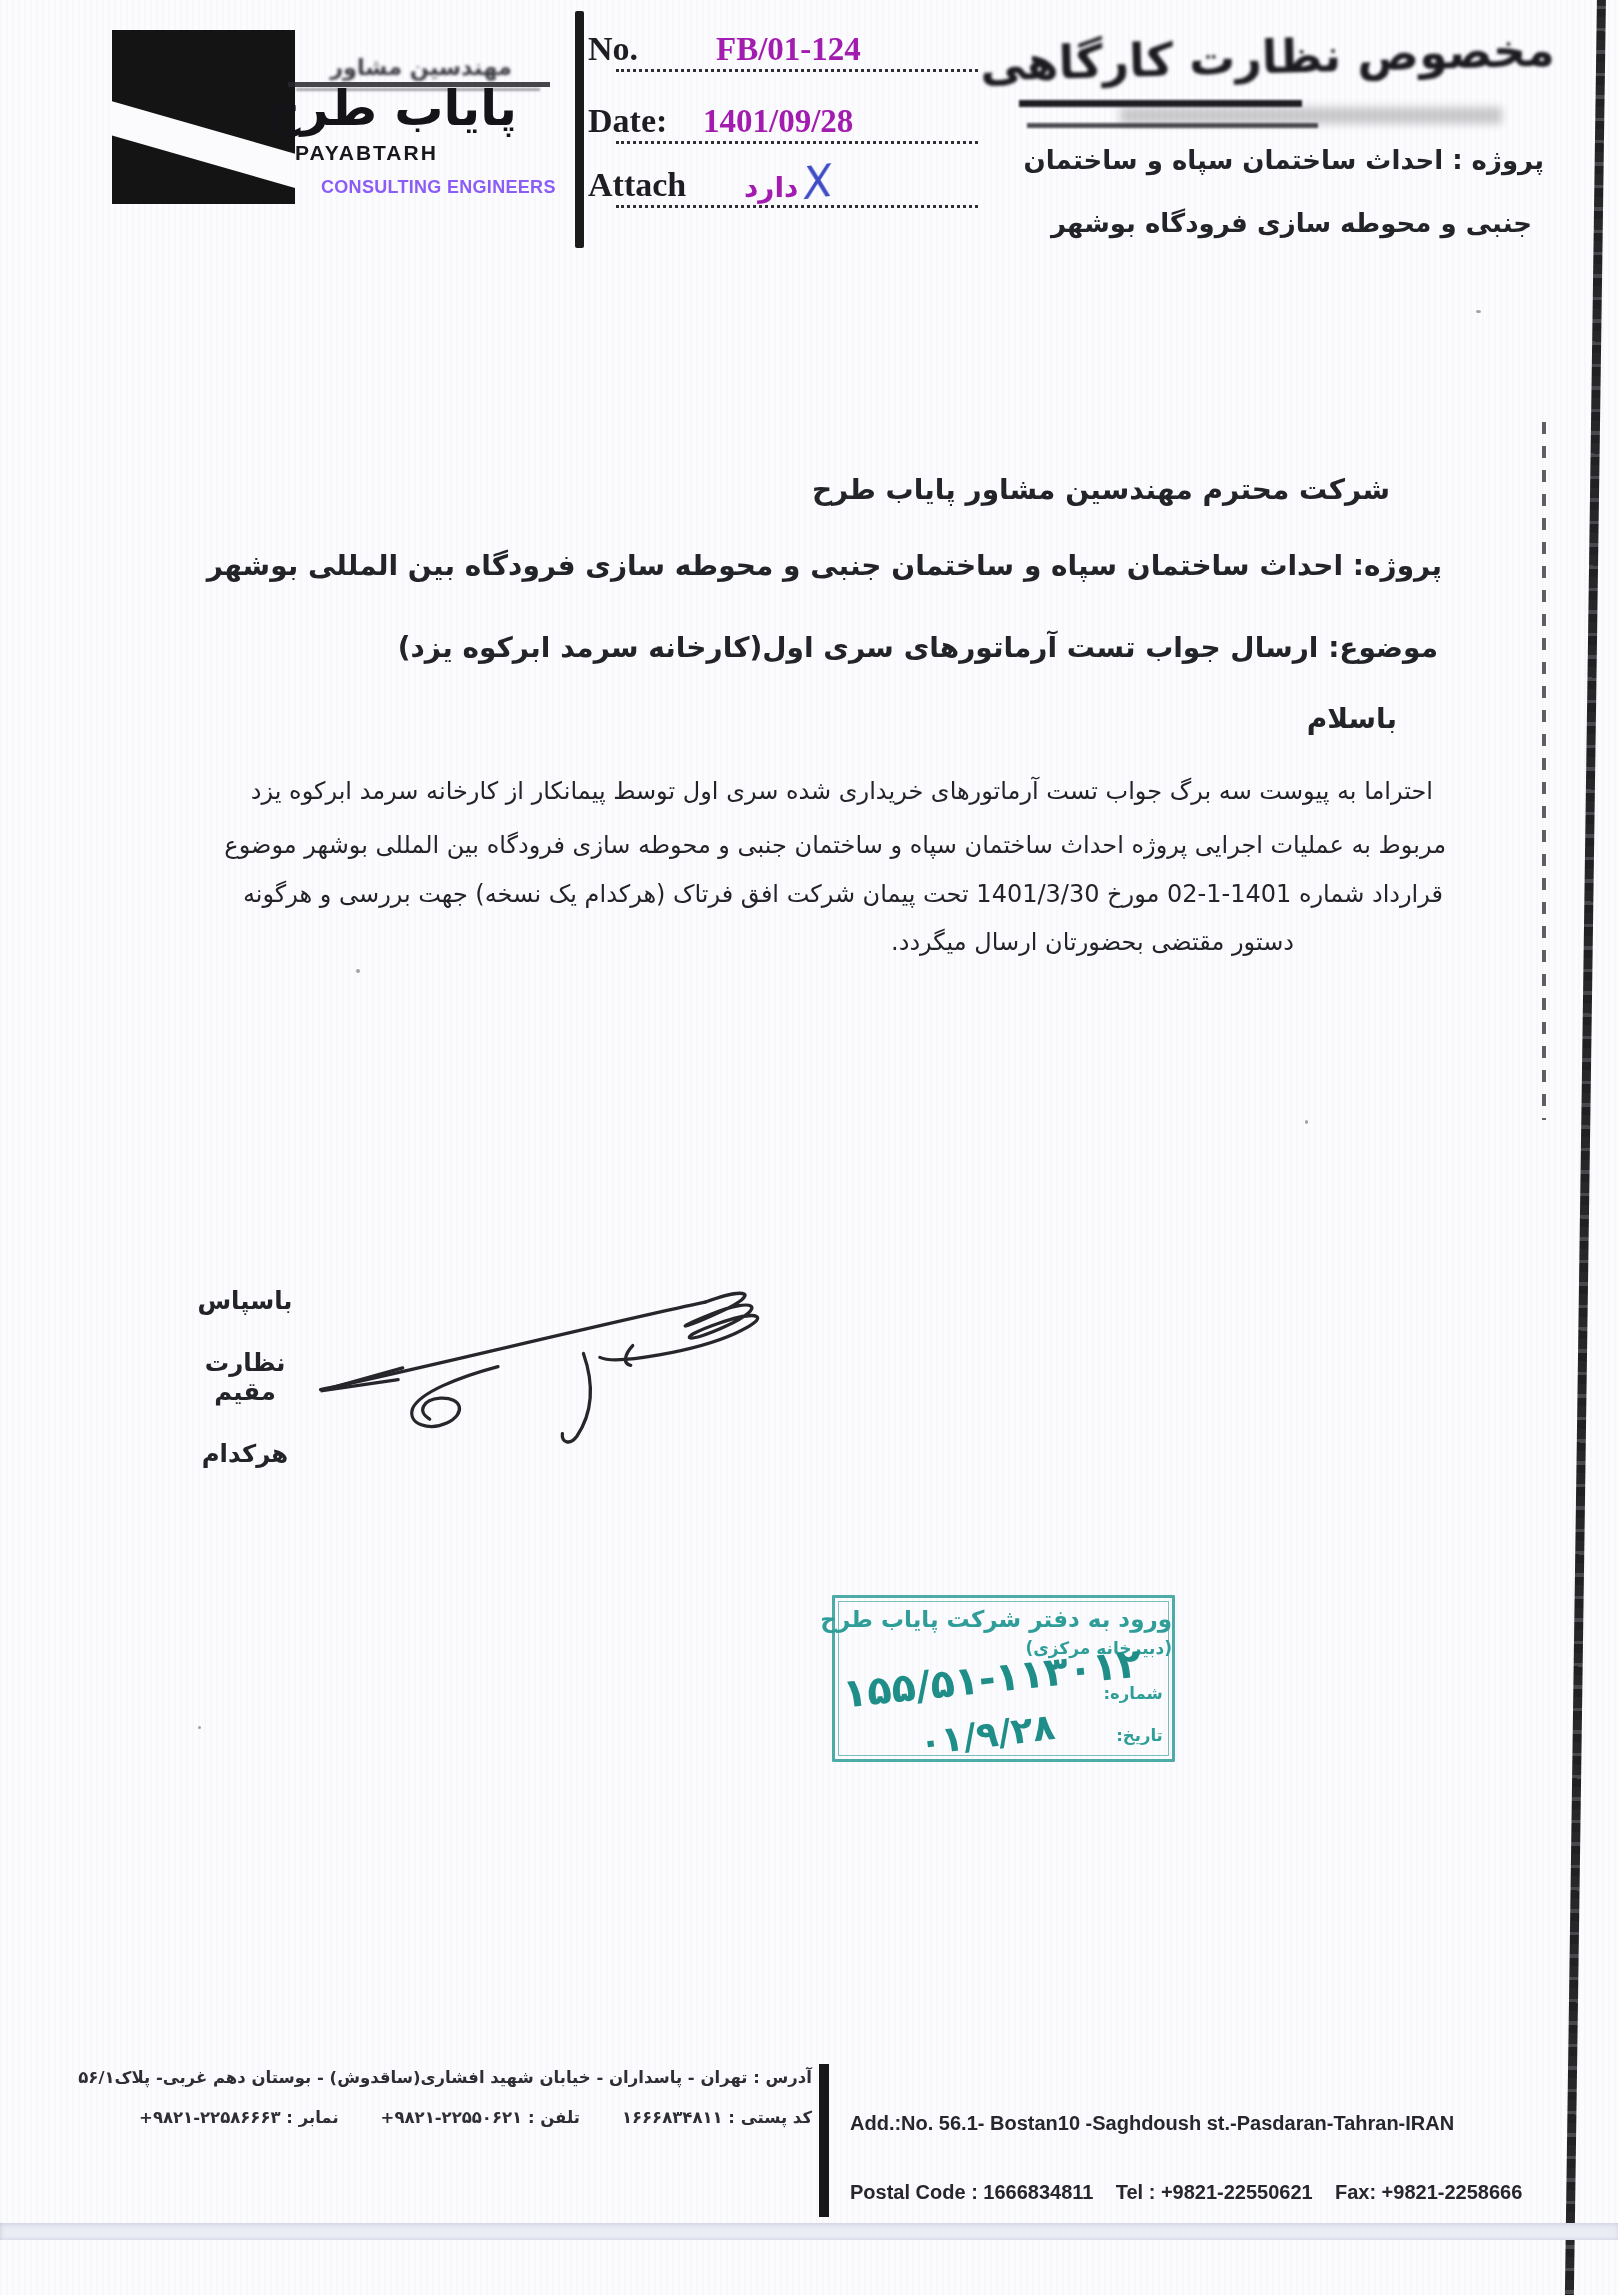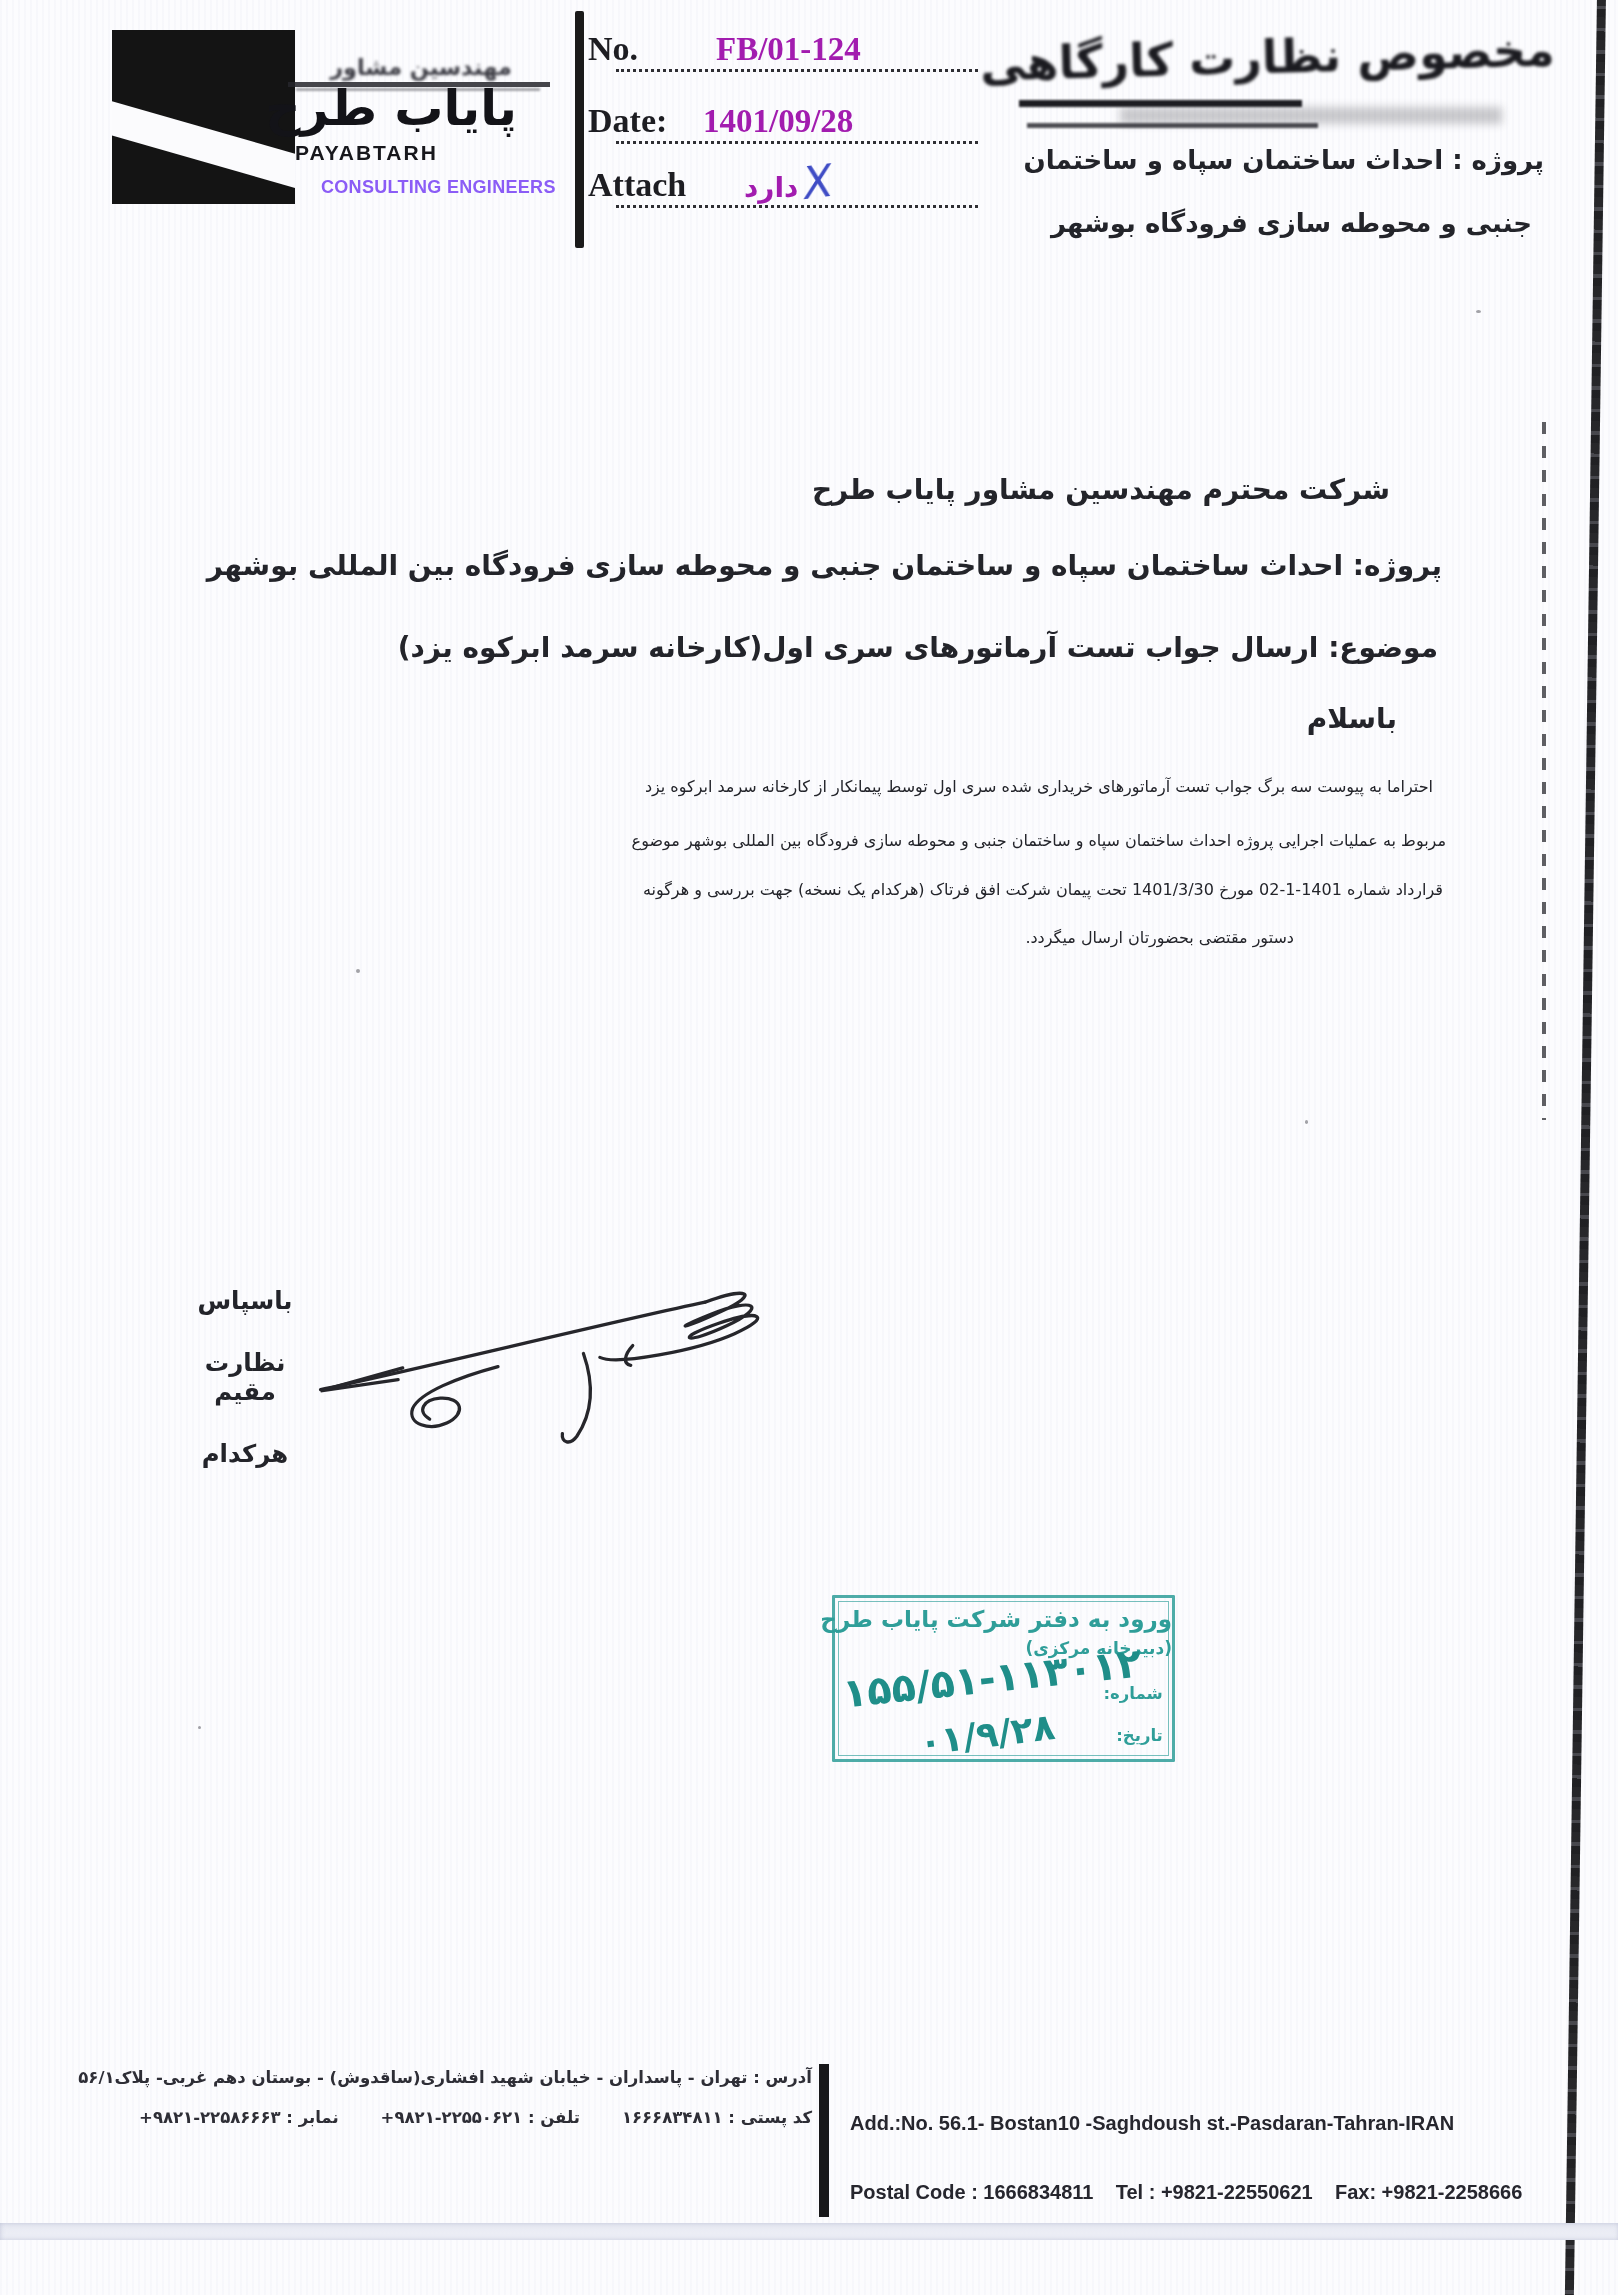--- a/index.html
+++ b/index.html
@@ -59,21 +59,21 @@
   .scanline-dashed{position:absolute; left:1542px; top:422px; width:4px; height:698px;
     background:repeating-linear-gradient(180deg,#2a2a30 0 12px, transparent 12px 24px); opacity:.75;}
   .speck{position:absolute; background:#4a4a52; border-radius:50%; opacity:.5;}
   .bottom-band{position:absolute; left:0; top:2223px; width:1619px; height:17px;
     background:linear-gradient(#e7e9f2,#eef0f7);
     box-shadow:inset 0 0 5.3px rgba(120,128,170,.35);}
 
   
   .bl{position:absolute; white-space:nowrap; direction:rtl; color:#23242a; filter:blur(0.2px);}
   .bl.h{font-size:28px; font-weight:700;}
-  .bl.p{font-size:16px; font-weight:500;}
+  .bl.p{font-size:24px; font-weight:500;}
 
   
   .sig-text{position:absolute; left:173px; top:1286px; width:144px; text-align:center;
     font-size:24.4px; font-weight:700; direction:rtl; filter:blur(0.3px);}
   .sig-text div{margin-bottom:33px;}
   .sig-svg{position:absolute; left:300px; top:1268px;}
 
   
   .stamp{position:absolute; left:832px; top:1595px; width:337px; height:161px;
     border:3.3px solid rgba(47,158,153,.85); border-radius:1.3px;}

